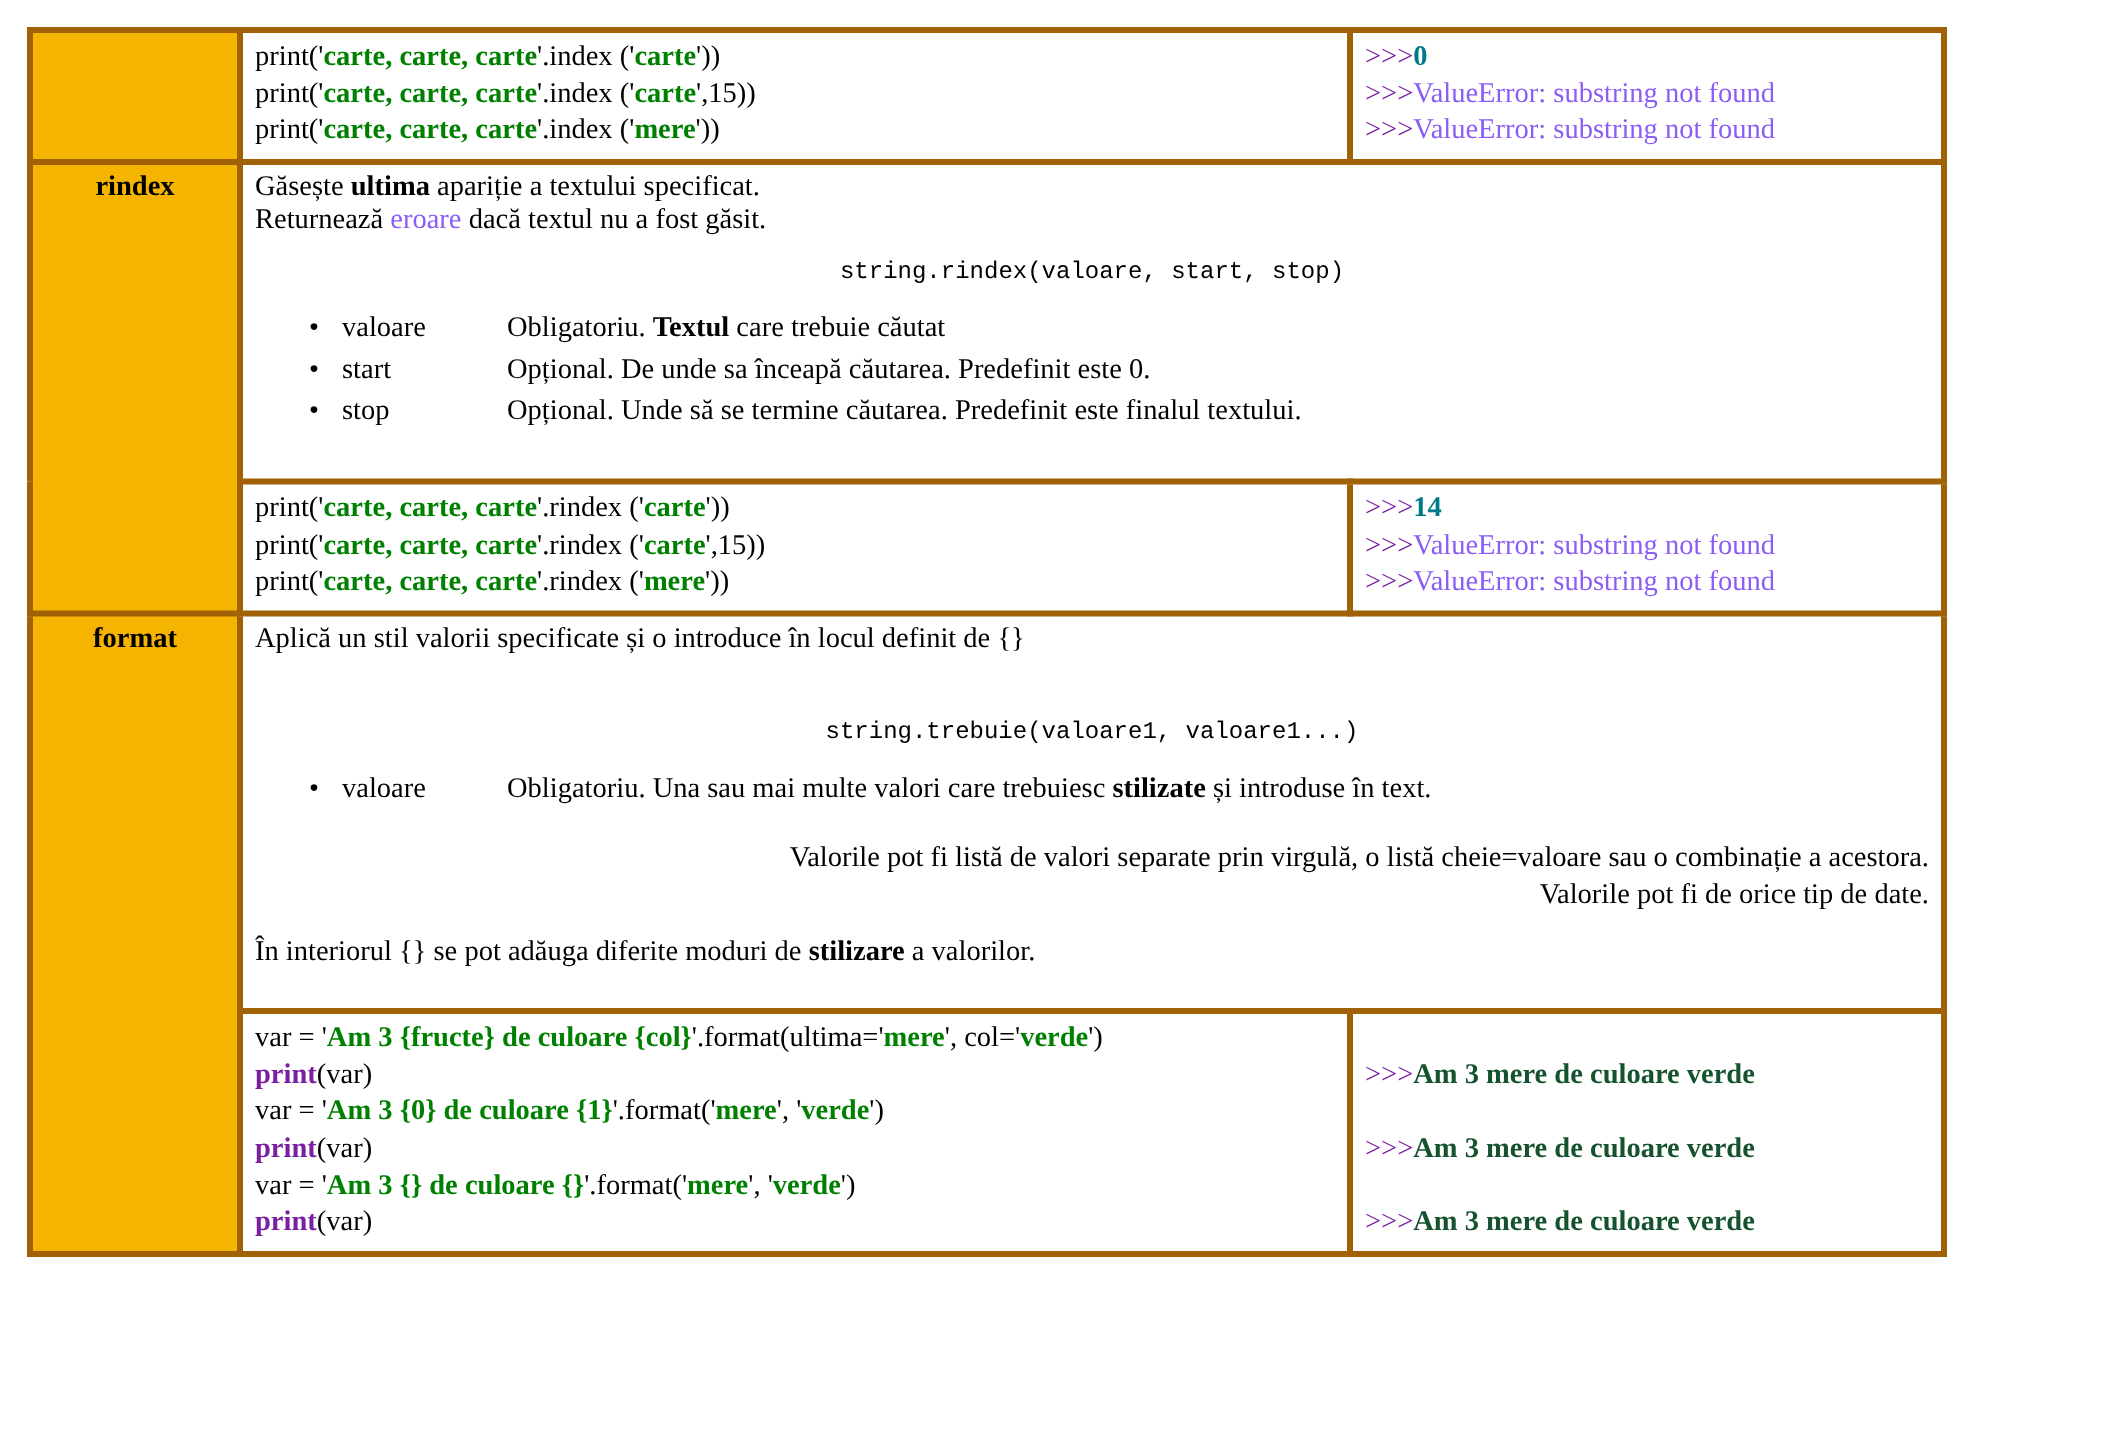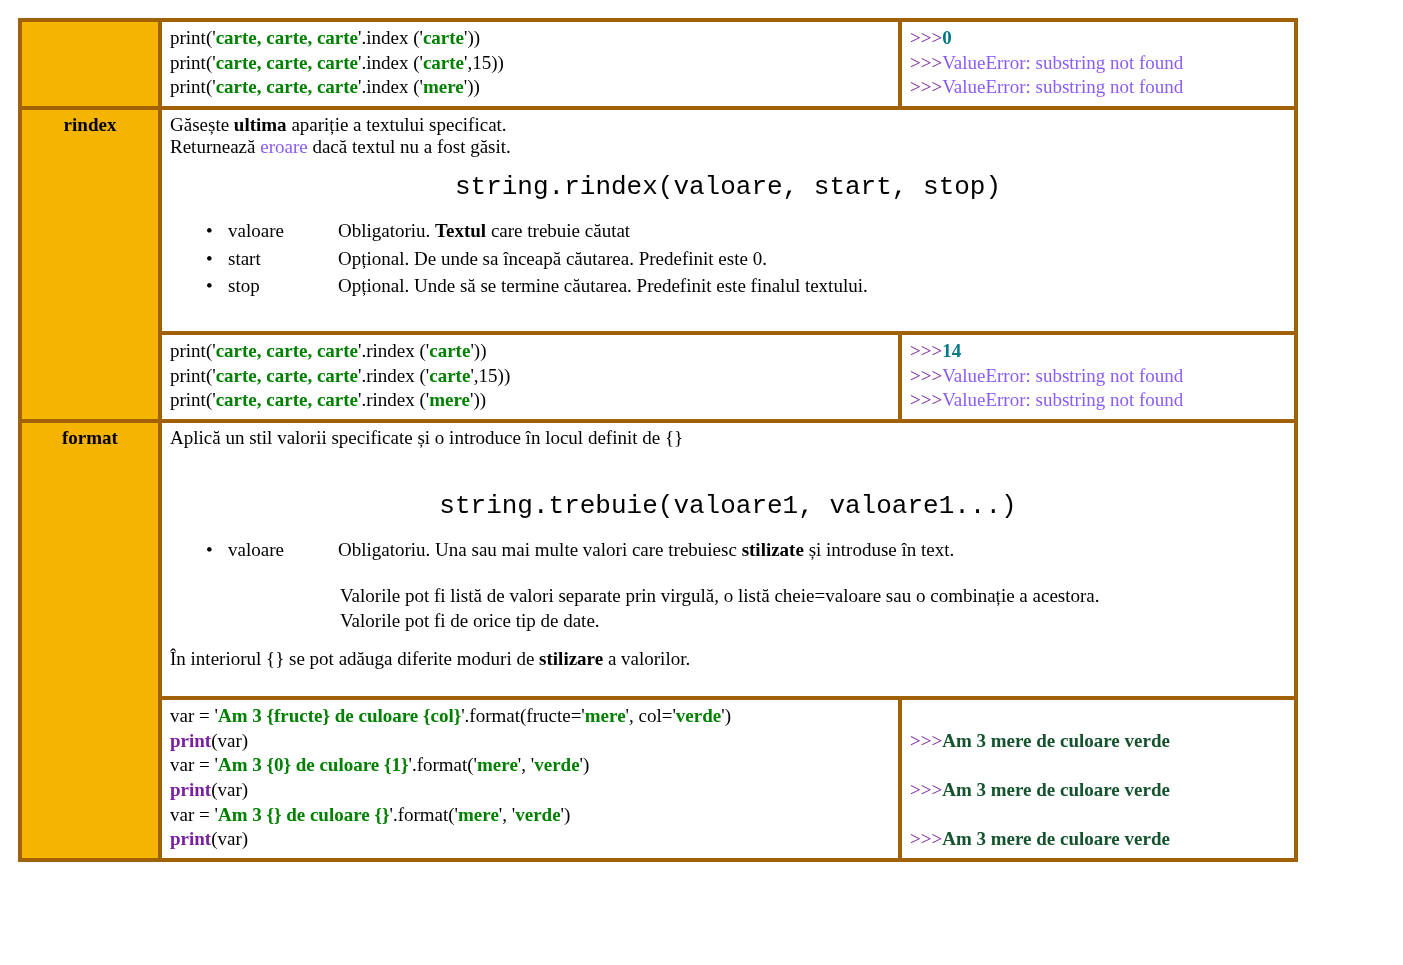--- a/index.html
+++ b/index.html
@@ -21,21 +21,21 @@
   }
   td.method {
     background: #f5b400;
     width: 120px;
     font-weight: bold;
     text-align: center;
     vertical-align: middle;
   }
   .mono {
     font-family: "Liberation Mono", "Courier New", monospace;
-    font-size: 26px;
+    font-size: 16px;
   }
   .sig {
     text-align: center;
     margin: 14px 0 16px 0;
   }
   .params {
     margin: 6px 0 6px 36px;
   }
   .param-row {
     display: flex;
@@ -57,21 +57,21 @@
   .out-line {
     line-height: 1.3;
     white-space: nowrap;
   }
   .purple { color: #7a1fa2; }
   .green  { color: #008000; font-weight: bold; }
   .red    { color: #8b5cf6; }
   .teal   { color: #007a87; font-weight: bold; }
   .blue   { color: #14532d; font-weight: bold; }
   .bold   { font-weight: bold; }
-  .free-indent { margin-left: 170px; line-height:1.35; }
+  .free-indent { margin-left: 170px; line-height:1.35;text-align:right; }
   .spacer { height: 20px; }
 </style>
 </head>
 <body>
 
 <table class="doc">
 
   <tbody>
       <tr>
     <td class="method"></td>
@@ -142,21 +142,21 @@
       <div style="height:14px"></div>
       <div class="free-indent">Valorile pot fi listă de valori separate prin virgulă, o listă cheie=valoare sau o combinație a acestora.</div>
       <div class="free-indent">Valorile pot fi de orice tip de date.</div>
       <div style="height:14px"></div>
       <div><span>În interiorul {} se pot adăuga diferite moduri de </span><span class="bold">stilizare</span><span> a valorilor.</span></div>
       <div class="spacer"></div>
     </td>
   </tr>
   <tr>
     <td style="width:720px">
-      <div class="code-line"><span>var = '</span><span class="green">Am 3 {fructe} de culoare {col}</span><span>'.format(fructe='</span><span class="green">mere</span><span>', col='</span><span class="green">verde</span><span>')</span></div>
+      <div class="code-line"><span>var = '</span><span class="green">Am 3 {fructe} de culoare {col}</span><span>'.format(ultima='</span><span class="green">mere</span><span>', col='</span><span class="green">verde</span><span>')</span></div>
       <div class="code-line"><span class="purple bold">print</span><span>(var)</span></div>
       <div class="code-line"><span>var = '</span><span class="green">Am 3 {0} de culoare {1}</span><span>'.format('</span><span class="green">mere</span><span>', '</span><span class="green">verde</span><span>')</span></div>
       <div class="code-line"><span class="purple bold">print</span><span>(var)</span></div>
       <div class="code-line"><span>var = '</span><span class="green">Am 3 {} de culoare {}</span><span>'.format('</span><span class="green">mere</span><span>', '</span><span class="green">verde</span><span>')</span></div>
       <div class="code-line"><span class="purple bold">print</span><span>(var)</span></div>
     </td>
     <td>
       <div class="out-line">&nbsp;</div>
       <div class="out-line"><span class="purple">&gt;&gt;&gt;</span><span class="blue">Am 3 mere de culoare verde</span></div>
       <div class="out-line">&nbsp;</div>

